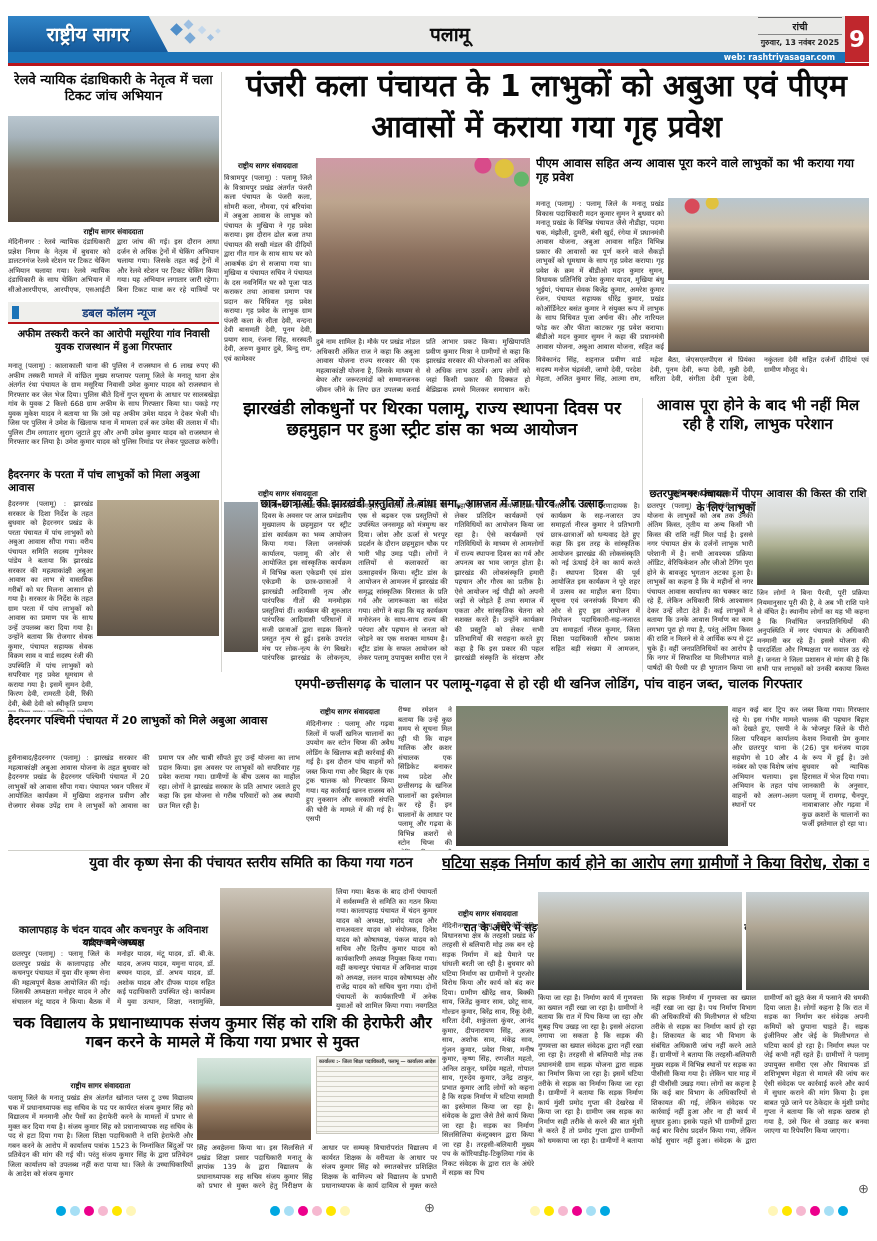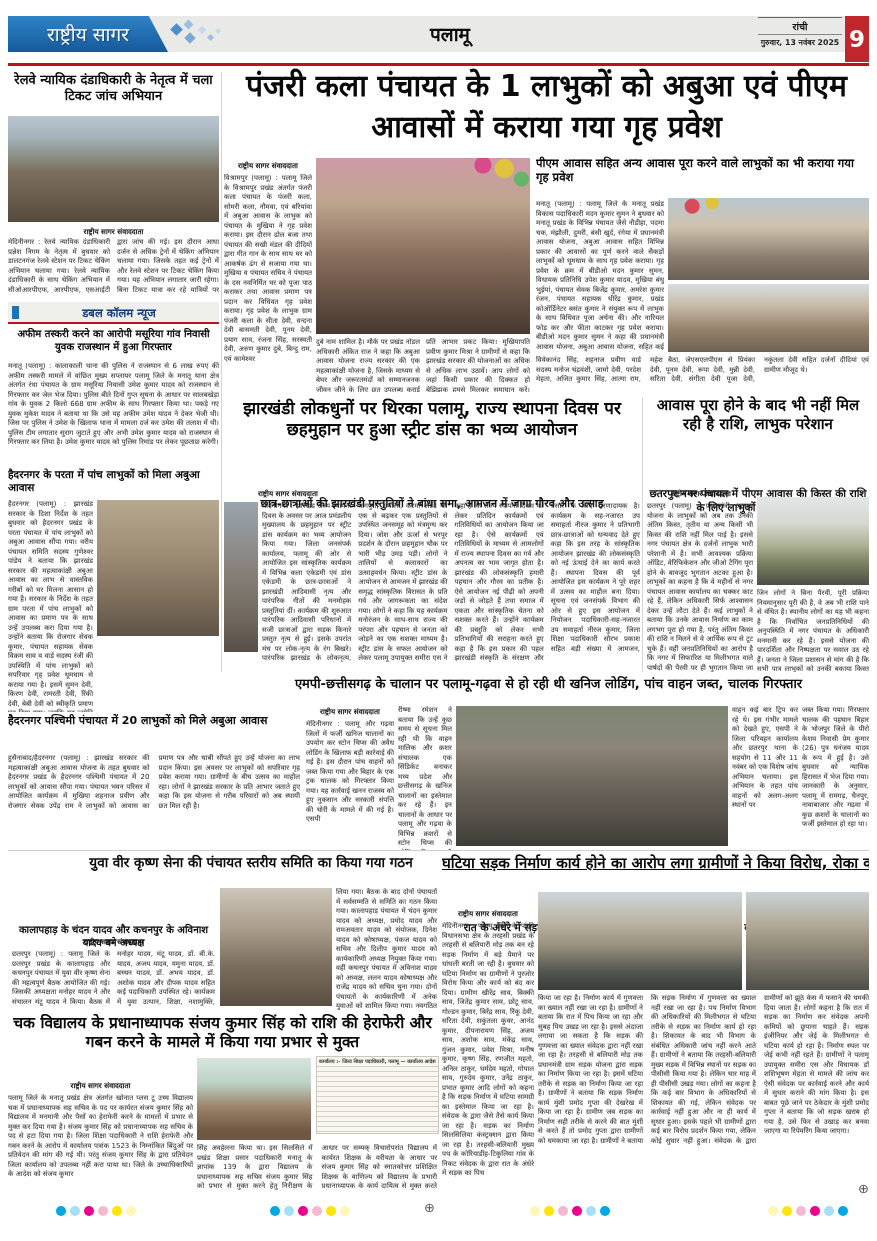--- a/index.html
+++ b/index.html
@@ -22,39 +22,42 @@
   .docline{background:#f7f6f1;border:1px solid #c9c7bd;
            background-image:repeating-linear-gradient(180deg,transparent 0 4px,#d3d1c6 4px 5px);}
 </style>
 </head>
 <body>
 
 <div id="page">
 
   <div class="abs" style="left:8px;top:16px;width:861px;height:36px;background:#e9e9e7;"></div>
   <div class="abs" style="left:8px;top:16px;width:160px;height:36px;background:linear-gradient(180deg,#2f83c6,#155a9c);clip-path:polygon(0 0,88% 0,100% 100%,0 100%);">
-    <div style="color:#fff;font-weight:400;font-size:19px;text-align:center;line-height:36px;text-shadow:1px 1px 1px rgba(0,0,0,.35);">राष्ट्रीय सागर</div>
+    <div style="color:#fff;font-weight:700;font-size:19px;text-align:center;line-height:36px;text-shadow:1px 1px 1px rgba(0,0,0,.35);">राष्ट्रीय सागर</div>
   </div>
   <div class="abs" style="left:172px;top:21px;width:70px;height:26px;">
     <span class="abs" style="left:0;top:4px;width:9px;height:9px;background:#4f8ec9;transform:rotate(45deg);"></span>
     <span class="abs" style="left:13px;top:0;width:7px;height:7px;background:#9dbfe2;transform:rotate(45deg);"></span>
     <span class="abs" style="left:14px;top:13px;width:8px;height:8px;background:#7aa9d6;transform:rotate(45deg);"></span>
     <span class="abs" style="left:27px;top:6px;width:6px;height:6px;background:#c4d8ec;transform:rotate(45deg);"></span>
     <span class="abs" style="left:36px;top:14px;width:5px;height:5px;background:#9dbfe2;transform:rotate(45deg);"></span>
     <span class="abs" style="left:44px;top:8px;width:4px;height:4px;background:#c4d8ec;transform:rotate(45deg);"></span>
   </div>
   <div class="abs" style="left:330px;top:21px;width:240px;">
     <div style="font-weight:700;font-size:19px;color:#0a0a0a;text-align:center;">पलामू</div>
   </div>
   <div class="abs" style="left:758px;top:17px;width:84px;height:34px;border-top:1px solid #666;">
     <div style="font-size:9.5px;font-weight:700;text-align:center;color:#111;padding-top:2px;border-bottom:1px solid #888;padding-bottom:1px;">रांची</div>
     <div style="font-size:7.8px;font-weight:700;text-align:center;color:#222;padding-top:2px;">गुरुवार, 13 नवंबर 2025</div>
   </div>
   <div class="abs" style="left:845px;top:16px;width:24px;height:46px;background:#c0272d;">
     <div style="color:#fff;font-weight:700;font-size:23px;text-align:center;line-height:46px;">9</div>
+  </div>
+  <div class="abs" style="left:8px;top:52px;width:837px;height:11px;background:#1c74b8;">
+    <div style="color:#fff;font-size:8px;font-weight:700;text-align:right;padding-right:10px;line-height:11px;">web: rashtriyasagar.com</div>
   </div>
   <div class="abs" style="left:8px;top:63px;width:861px;height:2.5px;background:#b8151b;"></div>
 
   <div class="abs hl" style="left:8px;top:72px;width:211px;height:40px;font-size:13px;">रेलवे न्यायिक दंडाधिकारी के नेतृत्व में चला टिकट जांच अभियान</div>
   <div class="abs photo" style="left:8px;top:116px;width:211px;height:106px;background:linear-gradient(180deg,#b9c6cf 0%,#a5b2ba 20%,#8f968f 35%,#7b6f5f 52%,#6e6252 70%,#55493c 100%);"></div>
   <div class="abs byline" style="left:8px;top:226px;width:211px;">राष्ट्रीय सागर संवाददाता</div>
   <div class="abs bt" style="left:8px;top:238px;width:211px;height:60px;column-count:2;column-gap:7px;">मेदिनीनगर : रेलवे न्यायिक दंडाधिकारी प्रज्ञेश निगम के नेतृत्व में बुधवार को डालटनगंज रेलवे स्टेशन पर टिकट चेकिंग अभियान चलाया गया। रेलवे न्यायिक दंडाधिकारी के साथ चेकिंग अभियान में सीओआरपीएफ, आरपीएफ, एसआईटी द्वारा जांच की गई। इस दौरान आधा दर्जन से अधिक ट्रेनों में चेकिंग अभियान चलाया गया। जिसके तहत कई ट्रेनों में और रेलवे स्टेशन पर टिकट चेकिंग किया गया। यह अभियान लगातार जारी रहेगा। बिना टिकट यात्रा कर रहे यात्रियों पर कानूनी कार्रवाई किया जा रहा है। वहीं जुर्माना भी वसूला जा रहा है।</div>
 
   <div class="abs dcbar" style="left:8px;top:302px;width:211px;height:20px;justify-content:space-between;">
     <span class="dcsq"></span>
@@ -99,21 +102,21 @@
   <div class="abs byline" style="left:647px;top:488px;width:108px;">राष्ट्रीय सागर संवाददाता</div>
   <div class="abs bt" style="left:647px;top:502px;width:106px;height:170px;">छतरपुर (पलामू) : प्रधानमंत्री आवास योजना के लाभुकों को अब तक उनकी अंतिम किस्त, तृतीय या अन्य किसी भी किस्त की राशि नहीं मिल पाई है। इससे नगर पंचायत क्षेत्र के दर्जनों लाभुक भारी परेशानी में है। सभी आवश्यक प्रक्रिया ऑडिट, वेरिफिकेशन और जीओ टैगिंग पूरा होने के बावजूद भुगतान अटका हुआ है। लाभुकों का कहना है कि वे महीनों से नगर पंचायत आवास कार्यालय का चक्कर काट रहे हैं, लेकिन अधिकारी सिर्फ आश्वासन देकर उन्हें लौटा देते हैं। कई लाभुकों ने बताया कि उनके आवास निर्माण का काम लगभग पूरा हो गया है, परंतु अंतिम किस्त की राशि न मिलने से वे आर्थिक रूप से टूट चुके हैं। वहीं जनप्रतिनिधियों का आरोप है कि नगर में सिफारिश या मिलीभगत वाले पार्षदों की पैरवी पर ही भुगतान किया जा रहा है।</div>
   <div class="abs photo" style="left:757px;top:497px;width:112px;height:88px;background:linear-gradient(180deg,#e3e6e8 0%,#d6d8d2 30%,#aeb193 55%,#7b8163 75%,#4c4f43 100%);"></div>
   <div class="abs bt" style="left:757px;top:589px;width:112px;height:83px;">जिन लोगों ने बिना पैरवी, पूरी प्रक्रिया नियमानुसार पूरी की है, वे अब भी राशि पाने से वंचित है। स्थानीय लोगों का यह भी कहना है कि निर्वाचित जनप्रतिनिधियों की अनुपस्थिति में नगर पंचायत के अधिकारी मनमानी कर रहे हैं। इससे योजना की पारदर्शिता और निष्पक्षता पर सवाल उठ रहे हैं। जनता ने जिला प्रशासन से मांग की है कि सभी पात्र लाभुकों को उनकी बकाया किस्त राशि शीघ्र उपलब्ध कराई जाए, ताकि प्रधानमंत्री आवास योजना का उद्देश्य हर जरूरतमंद को पक्का घर वास्तविक रूप में पूरा हो सके।</div>
 
   <div class="abs hl" style="left:228px;top:676px;width:641px;height:24px;font-size:13px;white-space:nowrap;">एमपी-छत्तीसगढ़ के चालान पर पलामू-गढ़वा से हो रही थी खनिज लोडिंग, पांच वाहन जब्त, चालक गिरफ्तार</div>
   <div class="abs byline" style="left:306px;top:706px;width:88px;">राष्ट्रीय सागर संवाददाता</div>
   <div class="abs bt" style="left:306px;top:720px;width:88px;height:130px;">मेदिनीनगर : पलामू और गढ़वा जिलों में फर्जी खनिज चालानों का उपयोग कर स्टोन चिप्स की अवैध लोडिंग के खिलाफ बड़ी कार्रवाई की गई है। इस दौरान पांच वाहनों को जब्त किया गया और बिहार के एक ट्रक चालक को गिरफ्तार किया गया। यह कार्रवाई खनन राजस्व को हुए नुकसान और सरकारी संपत्ति की चोरी के मामले में की गई है। एसपी</div>
   <div class="abs bt" style="left:398px;top:706px;width:54px;height:144px;">रीष्मा रमेशन ने बताया कि उन्हें कुछ समय से सूचना मिल रही थी कि वाहन मालिक और क्रशर संचालक एक सिंडिकेट बनाकर मध्य प्रदेश और छत्तीसगढ़ के खनिज चालानों का इस्तेमाल कर रहे हैं। इन चालानों के आधार पर पलामू और गढ़वा के विभिन्न क्रशरों से स्टोन चिप्स की लोडिंग की जा रही थी, जिसमें एक ही चालान पर</div>
   <div class="abs photo" style="left:456px;top:706px;width:272px;height:140px;background:linear-gradient(180deg,#7d8672 0%,#8c8577 30%,#6d675c 55%,#55504a 80%,#3e3b36 100%);"></div>
-  <div class="abs bt" style="left:732px;top:706px;width:66px;height:146px;">वाहन कई बार ट्रिप कर रहे थे। इस गंभीर मामले को देखते हुए, एसपी ने जिला परिवहन कार्यालय और छतरपुर थाना के सहयोग से 11 और 11 नवंबर को एक विशेष जांच अभियान चलाया। इस अभियान के तहत पांच वाहनों को अलग-अलग स्थानों पर</div>
+  <div class="abs bt" style="left:732px;top:706px;width:66px;height:146px;">वाहन कई बार ट्रिप कर रहे थे। इस गंभीर मामले को देखते हुए, एसपी ने जिला परिवहन कार्यालय और छतरपुर थाना के सहयोग से 10 और 4 नवंबर को एक विशेष जांच अभियान चलाया। इस अभियान के तहत पांच वाहनों को अलग-अलग स्थानों पर</div>
   <div class="abs bt" style="left:802px;top:706px;width:67px;height:146px;">जब्त किया गया। गिरफ्तार चालक की पहचान बिहार के भोजपुर जिले के पीरो केशव निवासी प्रेम कुमार (26) पुत्र धनंजय यादव के रूप में हुई है। उसे बुधवार को न्यायिक हिरासत में भेज दिया गया। जानकारी के अनुसार, पलामू में रामगढ़, चैनपुर, नावाबाजार और गढ़वा में कुछ क्रशरों के चालानों का फर्जी इस्तेमाल हो रहा था।</div>
 
   <div class="abs hl hl-l" style="left:8px;top:714px;width:292px;height:38px;font-size:11px;">हैदरनगर पश्चिमी पंचायत में 20 लाभुकों को मिले अबुआ आवास</div>
   <div class="abs bt" style="left:8px;top:754px;width:292px;height:94px;column-count:2;column-gap:9px;">हुसैनाबाद/हैदरनगर (पलामू) : झारखंड सरकार की महत्वाकांक्षी अबुआ आवास योजना के तहत बुधवार को हैदरनगर प्रखंड के हैदरनगर पश्चिमी पंचायत में 20 लाभुकों को आवास सौंपा गया। पंचायत भवन परिसर में आयोजित कार्यक्रम में मुखिया शहनाज प्रवीण और रोजगार सेवक उपेंद्र राम ने लाभुकों को आवास का प्रमाण पत्र और चाबी सौंपते हुए उन्हें योजना का लाभ प्रदान किया। इस अवसर पर लाभुकों को सपरिवार गृह प्रवेश कराया गया। ग्रामीणों के बीच उत्सव का माहौल रहा। लोगों ने झारखंड सरकार के प्रति आभार जताते हुए कहा कि इस योजना से गरीब परिवारों को अब स्थायी छत मिल रही है।</div>
 
   <div class="abs hrule" style="left:8px;top:850px;width:861px;"></div>
 
   <div class="abs hl" style="left:65px;top:854px;width:372px;height:26px;font-size:13.5px;">युवा वीर कृष्ण सेना की पंचायत स्तरीय समिति का किया गया गठन</div>
   <div class="abs sub" style="left:12px;top:886px;width:203px;height:48px;font-size:10px;">कालापहाड़ के चंदन यादव और कचनपुर के अविनाश यादव बने अध्यक्ष</div>
   <div class="abs byline" style="left:12px;top:936px;width:203px;">राष्ट्रीय सागर संवाददाता</div>

